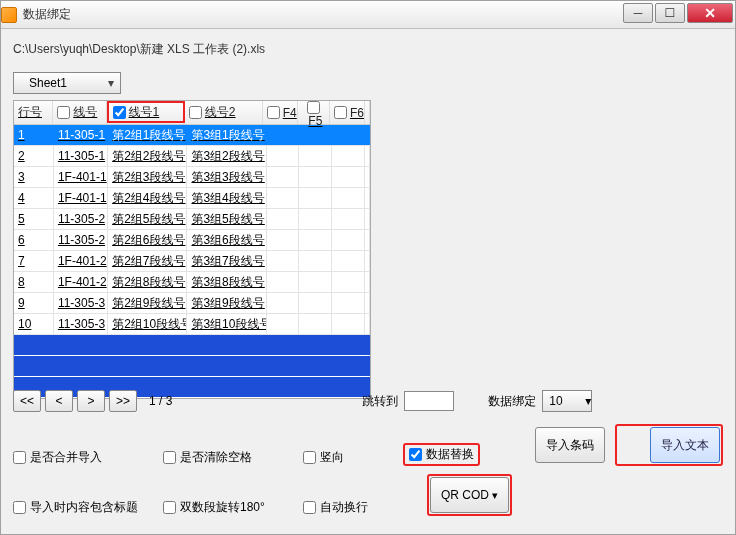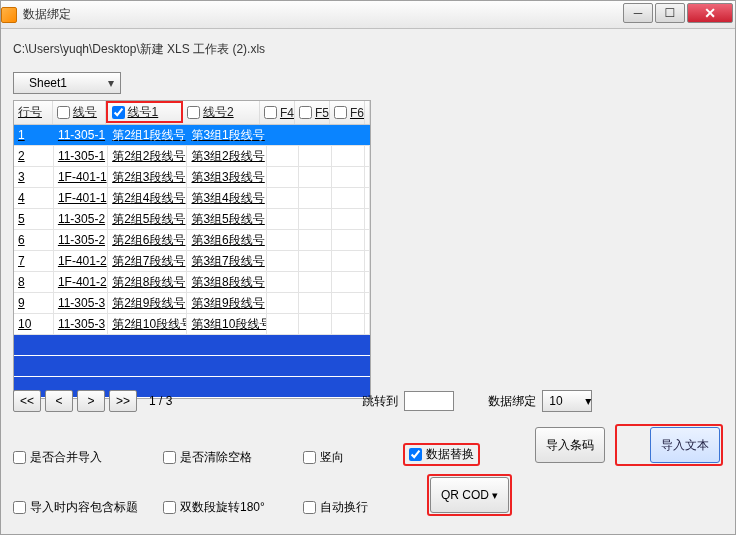--- a/index.html
+++ b/index.html
@@ -18,21 +18,21 @@
     .sheet-select .arrow { width: 18px; text-align: center; color: #444; }
     .grid { width: 358px; border: 1px solid #aaa; background: #1d4ed8; text-decoration: underline; }
     .thead { display: flex; height: 24px; background: linear-gradient(#fdfdfd, #ececec); border-bottom: 1px solid #ccc; }
     .th { border-right: 1px solid #ddd; display: flex; align-items: center; padding-left: 4px; color: #222; }
     .th input[type=checkbox] { margin-right: 3px; }
     .c0 { width: 44px; }
     .c1 { width: 60px; }
     .c2 { width: 88px; }
     .c3 { width: 88px; }
     .c4 { width: 36px; }
-    .c5 { width: 36px; }
+    .c5 { width: 36px; flex-direction: column; }
     .c6 { width: 36px; }
     .c7 { flex: 1; }
     .hi-col { border: 2px solid #e22; border-radius: 0; height: 22px; }
     .tbody .row { display: flex; height: 21px; border-bottom: 1px solid #e3e3e3; background: #fff; }
     .tbody .row.sel { background: #0a84ff; color: #fff; }
     .td { border-right: 1px solid #e3e3e3; padding-left: 4px; display: flex; align-items: center; white-space: nowrap; overflow: hidden; }
     .tbody .row.sel .td { border-right-color: #0a84ff; }
     .blank-rows .row { height: 21px; border-bottom: 1px solid #fff; }
     .footer { position: absolute; left: 12px; right: 12px; bottom: 10px; }
     .pager-row { display: flex; align-items: center; margin-bottom: 12px; }

